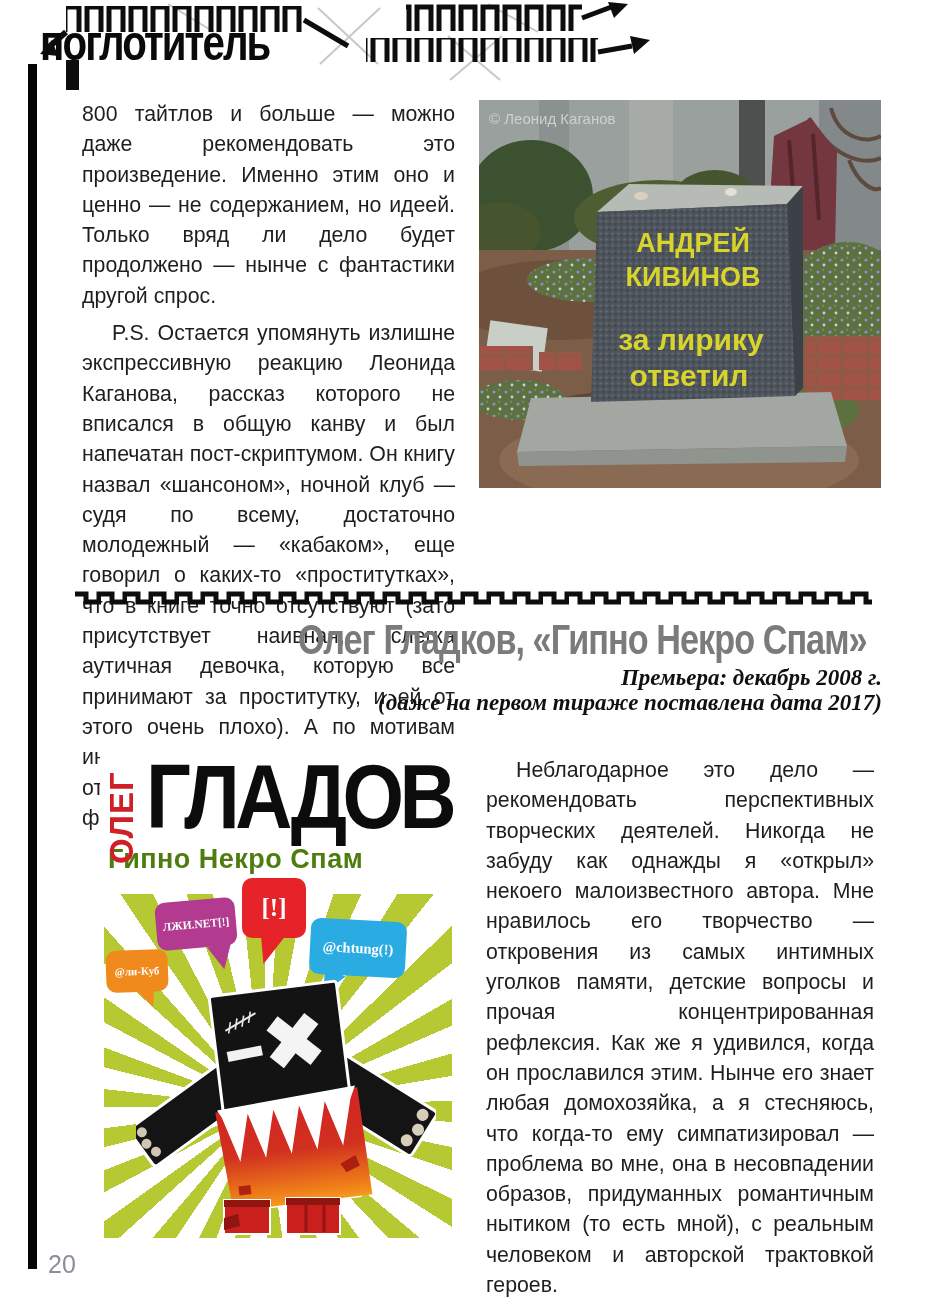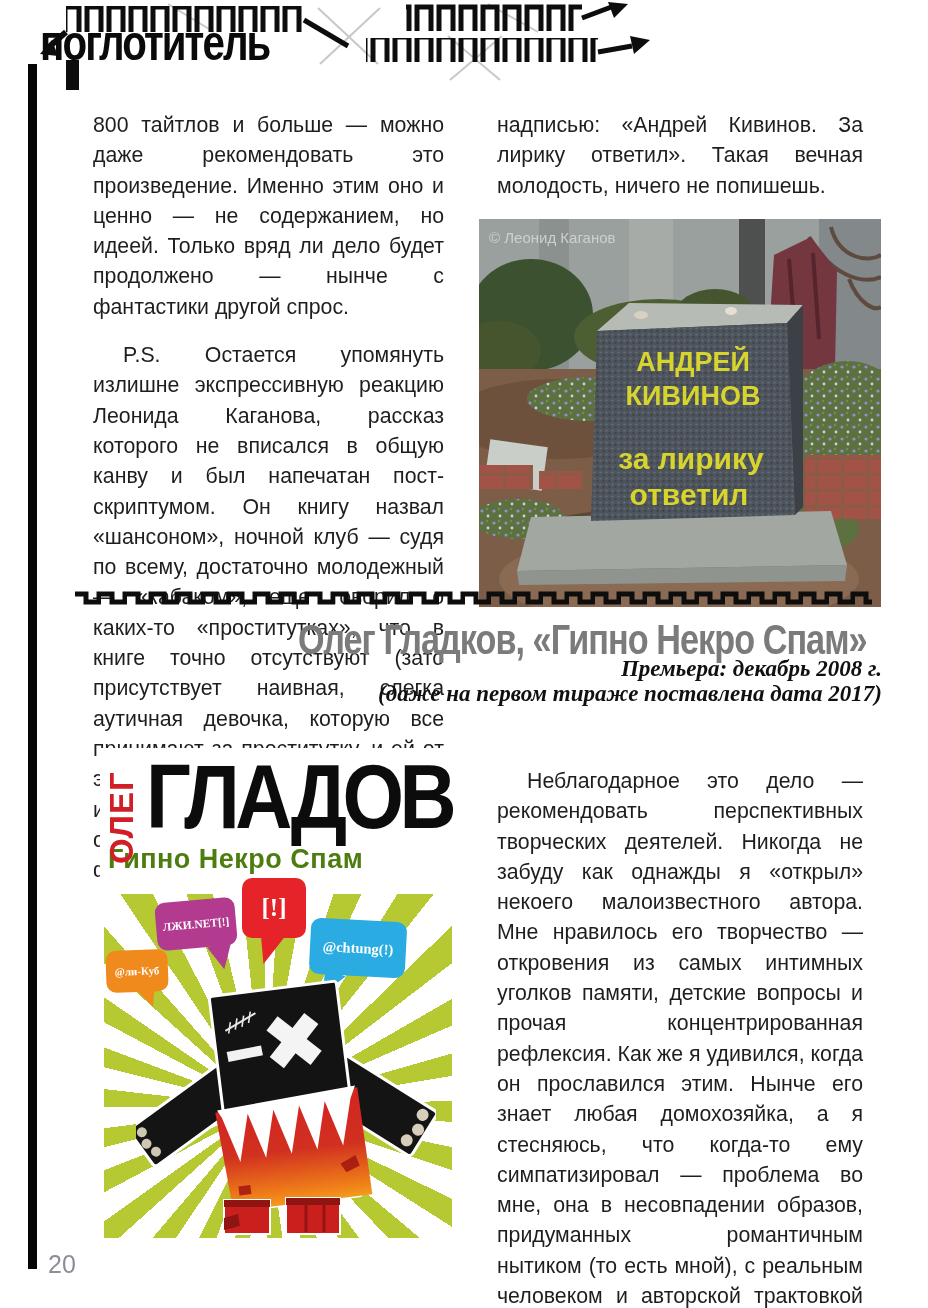--- a/index.html
+++ b/index.html
@@ -17,41 +17,41 @@
     transform:scale(0.96,1.2); transform-origin:left top; line-height:42px;
   }
   .left-bar { position:absolute; left:28px; top:64px; width:9px; height:1205px; background:#050505; }
 
   
   .top-cols {
     position:absolute; left:75px; top:92px; width:806px;
     display:grid; grid-template-columns:387px 402px; column-gap:17px;
   }
   .body-text { font-size:21.3px; line-height:30.3px; text-align:justify; }
-  .body-text p { margin:18px; }
+  .body-text p { margin:7px; }
   .body-text p.indent { text-indent:30px; }
 
   
   .photo-wrap { margin-top:8px; width:402px; height:388px; position:relative; }
   .photo-wrap svg { display:block; }
 
   
   .divider { position:absolute; left:75px; top:590px; }
 
   
   .review-head { position:absolute; left:66px; top:616px; width:816px; text-align:right; }
   .review-title {
     display:inline-block; margin:0; font-size:36px; font-weight:800; color:#7b7b7b;
     letter-spacing:-1px; transform:scale(0.95,1.18); transform-origin:center top; line-height:40px;
   }
   .review-sub {
     font-family:"Liberation Serif", serif; font-style:italic; font-weight:600;
     font-size:23px; line-height:25px; color:#101010;
   }
-  .review-sub:first-of-type { }
+  .review-sub:first-of-type { margin-top:9px; }
 
   
   .bottom-cols {
     position:absolute; left:75px; top:748px; width:806px;
     display:grid; grid-template-columns:387px 402px; column-gap:17px;
   }
 
   
   .cover { position:relative; margin-left:25px; width:357px; height:492px; background:#ffffff; }
   .cover-author-vert {
@@ -122,21 +122,20 @@
   <div class="logo">поглотитель</div>
 
   <div class="left-bar"></div>
 
   <div class="top-cols">
     <div class="body-text">
       <p>800 тайтлов и больше — можно даже рекомендовать это произведение. Именно этим оно и ценно — не содержанием, но идеей. Только вряд ли дело будет продолжено — нынче с фантастики другой спрос.</p>
       <p class="indent">P.S. Остается упомянуть излишне экспрессивную реакцию Леонида Каганова, рассказ которого не вписался в общую канву и был напечатан пост-скриптумом. Он книгу назвал «шансоном», ночной клуб — судя по всему, достаточно молодежный — «кабаком», еще говорил о каких-то «проститутках», что в книге точно отсутствуют (зато присутствует наивная, слегка аутичная девочка, которую все принимают за проститутку, и ей от этого очень плохо). А по мотивам интервью, где Кивинов сказал, что отвечает за лирику, сделал фотожабу с могилой и</p>
     </div>
     <div class="body-text">
-      <p>надписью: «Андрей Кивинов. За лирику ответил». Такая вечная молодость, ничего не попишешь.</p>
 
       <div class="photo-wrap">
         <svg width="402" height="388" viewBox="0 0 402 388">
           <defs>
             <pattern id="speck" width="6" height="6" patternUnits="userSpaceOnUse">
               <rect width="6" height="6" fill="#4e545c"></rect>
               <circle cx="1.5" cy="1.5" r="1.1" fill="#666d78"></circle>
               <circle cx="4.5" cy="4" r="1" fill="#3a3f47"></circle>
             </pattern>
             <pattern id="flow" width="12" height="12" patternUnits="userSpaceOnUse">

